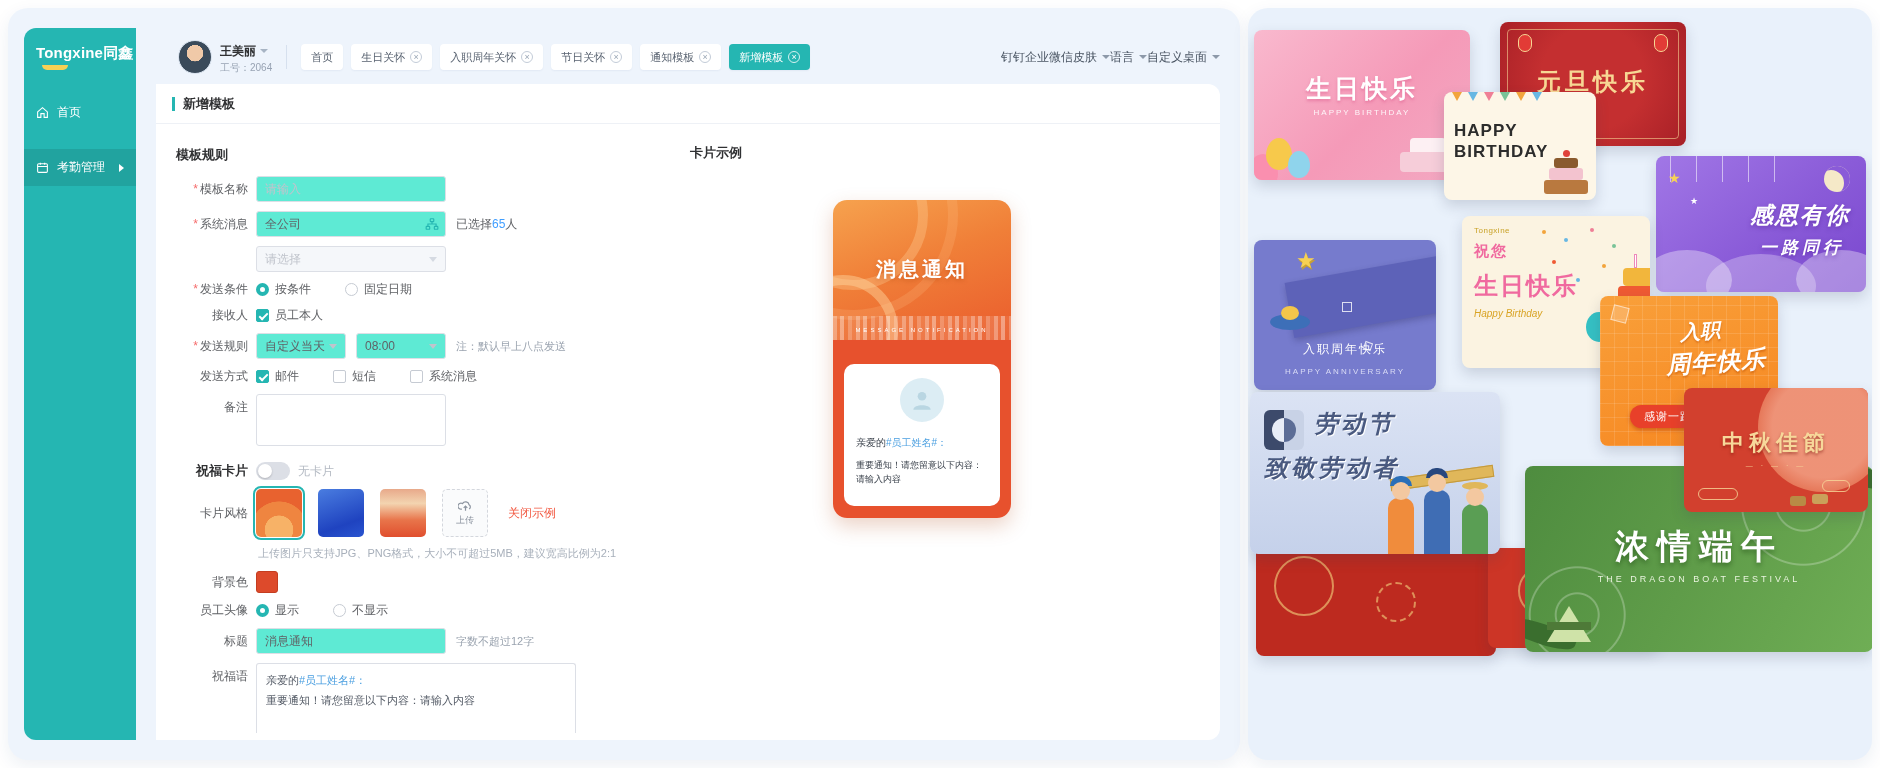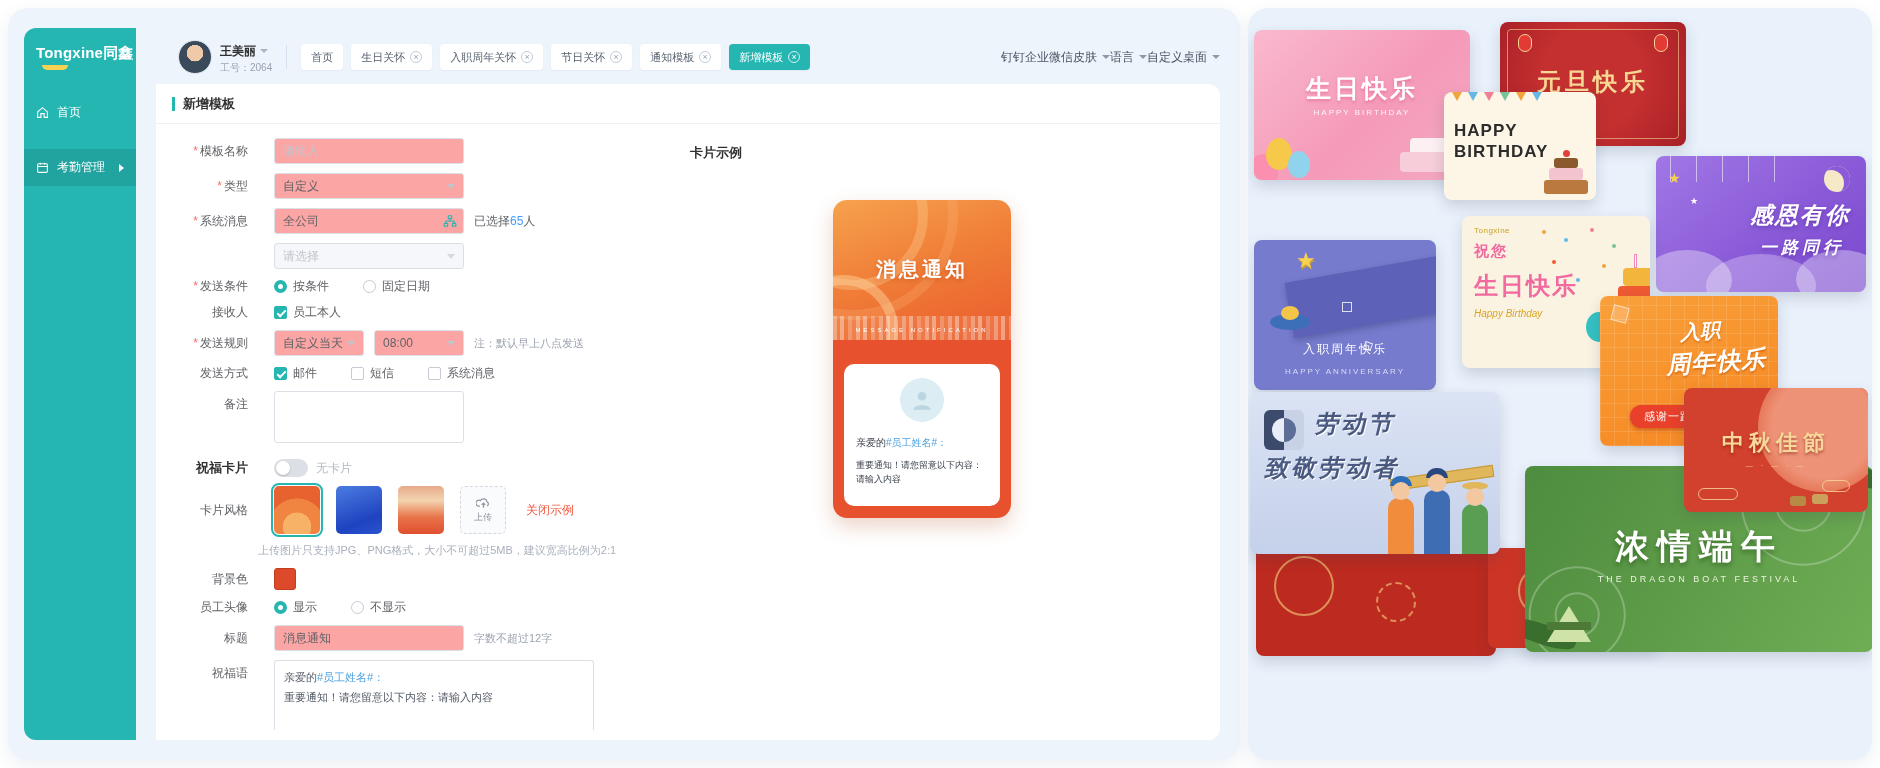--- a/index.html
+++ b/index.html
@@ -42,23 +42,23 @@
   
   .content { position:absolute; left:148px; top:76px; width:1064px; height:656px; background:#fff;
     border-radius:0 12px 12px 0; overflow:hidden; }
   .page-header { display:flex; align-items:center; height:40px; border-bottom:1px solid #eef1f6; padding-left:16px; }
   .page-header .bar { width:3px; height:14px; background:#25b6b2; margin-right:8px; }
   .page-header .ph-title { font-size:13px; font-weight:bold; color:#303133; }
 
   .form-col { position:absolute; left:4px; top:54px; width:470px; }
   .sec-title { font-size:13px; font-weight:bold; color:#303133; margin:8px 0 12px 16px; }
   .frow { display:flex; align-items:center; margin-bottom:9px; }
-  .flabel { width:88px; text-align:right; font-size:12px; color:#606266; flex:0 0 auto; margin-right:26px; white-space:nowrap; }
+  .flabel { width:88px; text-align:right; font-size:12px; color:#606266; flex:0 0 auto; margin-right:8px; white-space:nowrap; }
   .req { color:#f56c6c; margin-right:2px; }
-  .ipt, .sel { width:190px; height:26px; border:1px solid #dcdfe6; border-radius:3px; background:#fca5a5;
+  .ipt, .sel { width:190px; height:26px; border:1px solid #dcdfe6; border-radius:3px; background:#5eead4;
     font-size:12px; color:#606266; padding:0 8px; display:flex; align-items:center; position:relative; }
   input.ipt { font-family:inherit; }
   input.ipt::placeholder { color:#c0c4cc; }
   .sel .caret { position:absolute; right:8px; width:0; height:0; border-top:5px solid #c0c4cc; border-left:4px solid transparent; border-right:4px solid transparent; }
   .sel.small { width:90px; }
   .sel.disabled { background:#f5f7fa; color:#c0c4cc; }
   .after-note { font-size:12px; color:#606266; margin-left:10px; white-space:nowrap; }
   .note-gray { font-size:11px; color:#9aa3af; margin-left:10px; white-space:nowrap; }
   .blue { color:#409eff; }
   .org-icon { position:absolute; right:6px; top:5px; }
@@ -319,33 +319,27 @@
       </div>
     </div>
 
     <div class="content">
       <div class="page-header">
         <span class="bar"></span>
         <span class="ph-title">新增模板</span>
       </div>
 
       <div class="form-col">
+        <div class="sec-title">模板规则</div>
 
         <div class="frow">
           <span class="flabel"><span class="req">*</span><span>模板名称</span></span>
           <input class="ipt" placeholder="请输入" style="">
         </div>
 
-        <div class="frow">
-          <span class="flabel"><span class="req">*</span><span>类型</span></span>
-          <div class="sel">
-            <span>自定义</span>
-            <span class="caret"></span>
-          </div>
-        </div>
 
         <div class="frow">
           <span class="flabel"><span class="req">*</span><span>系统消息</span></span>
           <div class="sel">
             <span>全公司</span>
             <span class="org-icon">
               <svg width="14" height="14" viewBox="0 0 24 24" fill="none" stroke="#25b6b2" stroke-width="2">
                   <rect x="9" y="3" width="6" height="5" rx="1"></rect>
                   <rect x="2" y="16" width="6" height="5" rx="1"></rect>
                   <rect x="16" y="16" width="6" height="5" rx="1"></rect>

